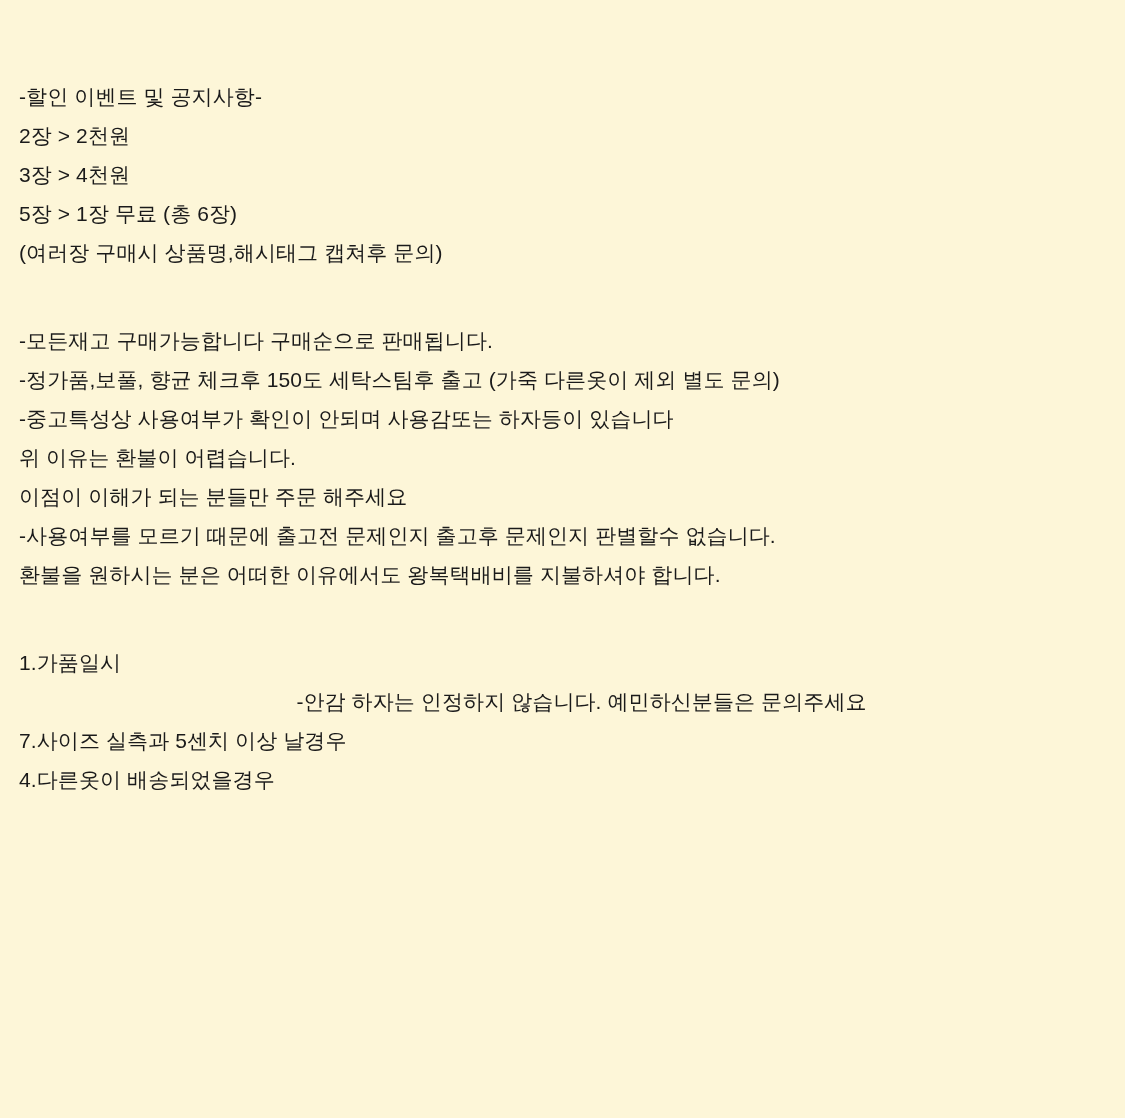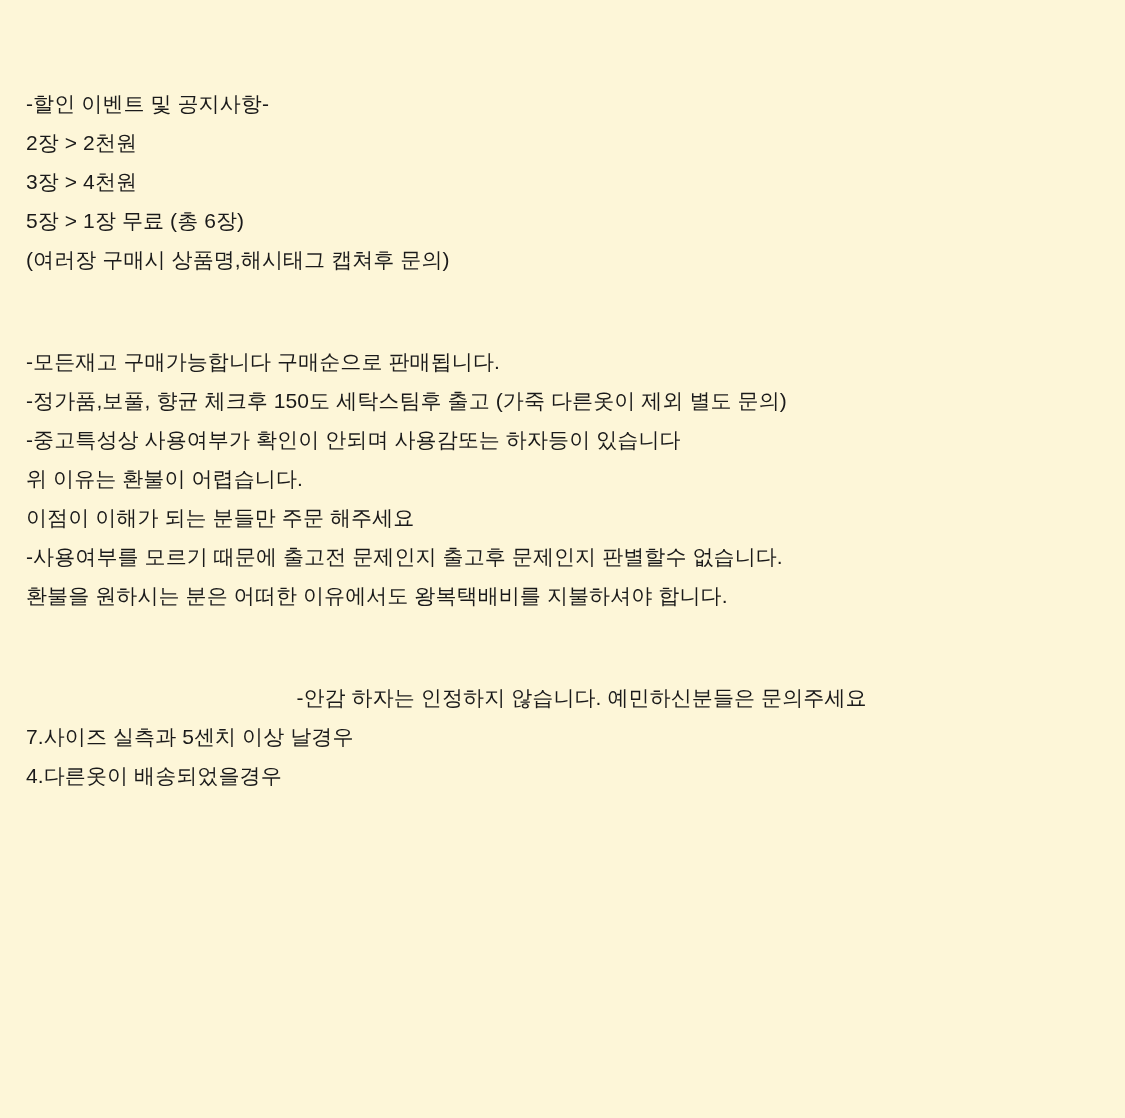--- a/index.html
+++ b/index.html
@@ -15,21 +15,21 @@
     overflow: hidden;
   }
   .page {
     box-sizing: border-box;
     width: 1125px;
     height: 1118px;
     padding: 72px 14px 0 14px;
     background: #fdf6d8;
   }
   .block {
-    margin: 12px;
+    margin: 5px;
     padding: 0;
   }
   .line {
     font-size: 21px;
     line-height: 39px;
     white-space: pre;
     letter-spacing: 0.1px;
   }
   .gap {
     height: 39px;
@@ -60,18 +60,19 @@
     <div class="line">-중고특성상 사용여부가 확인이 안되며 사용감또는 하자등이 있습니다</div>
     <div class="line">위 이유는 환불이 어렵습니다.</div>
     <div class="line">이점이 이해가 되는 분들만 주문 해주세요</div>
     <div class="line">-사용여부를 모르기 때문에 출고전 문제인지 출고후 문제인지 판별할수 없습니다.</div>
     <div class="line">환불을 원하시는 분은 어떠한 이유에서도 왕복택배비를 지불하셔야 합니다.</div>
   </div>
 
   <div class="gap"></div>
 
   <div class="block">
+    <div class="line">1.가품일시</div>
     <div class="line indent">-안감 하자는 인정하지 않습니다. 예민하신분들은 문의주세요</div>
     <div class="line">7.사이즈 실측과 5센치 이상 날경우</div>
     <div class="line">4.다른옷이 배송되었을경우</div>
   </div>
 
 </div>
 
 </body></html>

